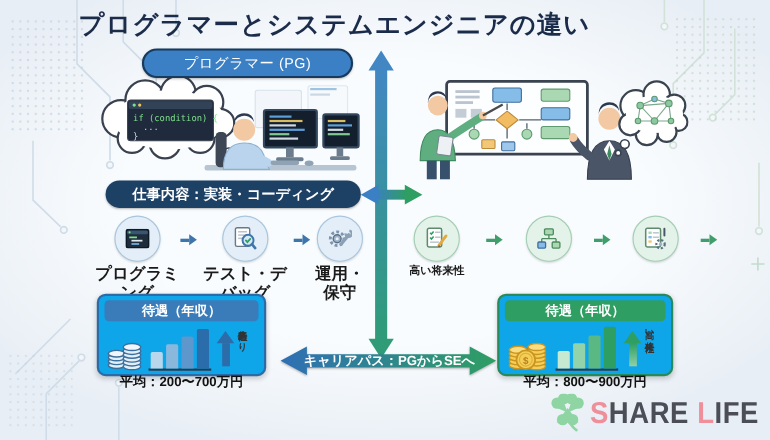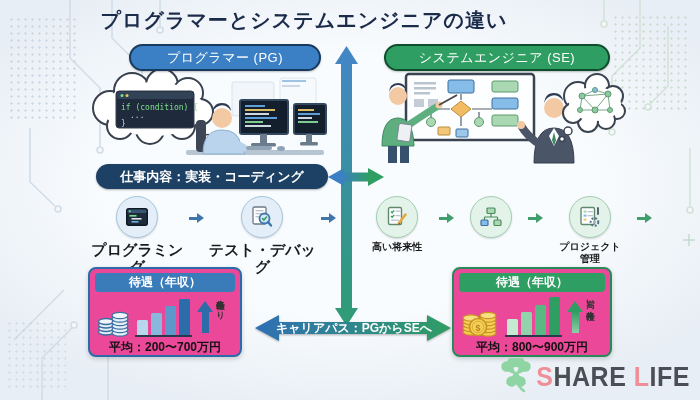--- a/index.html
+++ b/index.html
@@ -15,21 +15,21 @@
   .dots{position:absolute;z-index:0;opacity:.75;
     background-image:radial-gradient(circle,#c5d3e0 1.2px,transparent 1.4px);
     background-size:7px 7px;}
   #dots-tl{left:8px;top:16px;width:72px;height:106px;}
   #dots-tr{left:612px;top:14px;width:78px;height:98px;
     background-image:radial-gradient(circle,#c7dacd 1.2px,transparent 1.4px);}
   #dots-bl{left:6px;top:320px;width:60px;height:70px;opacity:.55;}
 
   
   #title{position:absolute;left:0;top:7px;width:608px;text-align:center;
-    font-size:20px;font-weight:bold;color:#1b2b4a;letter-spacing:1px;z-index:3;}
+    font-size:23px;font-weight:bold;color:#1b2b4a;letter-spacing:1px;z-index:3;}
 
   
   .role-pill{position:absolute;top:44px;height:23px;border-radius:14px;
     display:flex;align-items:center;justify-content:center;
     color:#fff;font-size:13px;font-weight:normal;letter-spacing:.5px;z-index:3;
     box-shadow:0 1px 2px rgba(0,0,0,.25);}
   #pill-pg{left:129px;width:188px;background:#3b7fc4;border:2px solid #173a5e;}
   #pill-se{left:384px;width:222px;background:#2f9e63;border:2px solid #0f4e2d;}
 
   
@@ -62,21 +62,21 @@
   .step-label{margin-top:3px;font-size:10px;font-weight:bold;color:#1a1a1a;
     text-align:center;line-height:1.15;white-space:pre-line;}
   #flow-pg .step-label{font-size:15px;}
   .arr{display:flex;align-items:center;margin-top:17px;}
   .arr .sh{width:8px;height:3px;}
   .arr .hd{width:0;height:0;border-top:5px solid transparent;border-bottom:5px solid transparent;}
   .pg-arr .sh{background:#3e76ab;} .pg-arr .hd{border-left:7px solid #3e76ab;}
   .se-arr .sh{background:#3f9e6b;} .se-arr .hd{border-left:7px solid #3f9e6b;}
 
   
-  .salary-box{position:absolute;top:267px;height:90px;background:#ec4899;
+  .salary-box{position:absolute;top:267px;height:75px;background:#0ea5e9;
     border-radius:8px;z-index:3;box-shadow:0 2px 5px rgba(0,0,0,.18);
     box-sizing:border-box;}
   #salary-pg{left:88px;width:154px;border:2px solid #2b6ba8;}
   #salary-se{left:452px;width:160px;border:2px solid #28895a;}
   .salary-header{margin:4px 5px 0 5px;height:19px;border-radius:4px;
     display:flex;align-items:center;justify-content:center;
     color:#fff;font-size:12px;font-weight:bold;}
   #salary-pg .salary-header{background:#3a7cba;}
   #salary-se .salary-header{background:#2f9e63;}
   .salary-content{display:flex;align-items:flex-end;padding:0 6px;height:45px;}
@@ -161,21 +161,20 @@
     </defs>
     <rect x="41" y="16" width="11" height="252" fill="url(#vg)"></rect>
     <polygon points="46.5,2 58,20 35,20" fill="#4287c4"></polygon>
     <polygon points="46.5,282 58,264 35,264" fill="#2f9c77"></polygon>
     <rect x="40" y="128.5" width="30" height="9" fill="url(#hg)"></rect>
     <polygon points="28,133 44,124 44,142" fill="#3b7fc4"></polygon>
     <polygon points="84,133 68,124 68,142" fill="#2f9e63"></polygon>
   </svg>
 
   <div class="role-pill" id="pill-pg">プログラマー (PG)</div>
-  <div class="role-pill" id="pill-se">システムエンジニア (SE)</div>
 
   <svg class="ill" id="ill-left" width="244" height="98" viewBox="0 0 244 98">
     <g>
       <g stroke="#39414f" stroke-width="2" fill="#ffffff">
         <circle cx="26" cy="42" r="17"></circle>
           <circle cx="48" cy="25" r="18"></circle>
         <circle cx="78" cy="19" r="16"></circle>
           <circle cx="104" cy="27" r="15"></circle>
         <circle cx="116" cy="46" r="13"></circle>
           <circle cx="98" cy="60" r="13"></circle>
@@ -330,20 +329,32 @@
             <path d="M11.5 12.5 l1.4 1.6 2.6 -3" stroke="#2f9e63" stroke-width="1.6" fill="none" stroke-linecap="round"></path>
             <line x1="17" y1="16" x2="20" y2="19.5" stroke="#3e76ab" stroke-width="2.4" stroke-linecap="round"></line>
           </svg>
       </div>
       <div class="step-label">テスト・デバッグ</div>
     </div>
     <div class="arr pg-arr">
         <div class="sh"></div>
         <div class="hd"></div>
       </div>
+    <div class="step">
+      <div class="step-circle">
+        <svg width="22" height="22" viewBox="0 0 22 22">
+            <circle cx="8.5" cy="11" r="6.2" fill="none" stroke="#7e94ab" stroke-width="2.6" stroke-dasharray="2.6 2.1"></circle>
+            <circle cx="8.5" cy="11" r="3.6" fill="#9fb3c8" stroke="#5b7187" stroke-width="1.3"></circle>
+            <circle cx="8.5" cy="11" r="1.4" fill="#eef3f7"></circle>
+            <line x1="12" y1="16" x2="19" y2="7.5" stroke="#8aa0b6" stroke-width="3" stroke-linecap="round"></line>
+            <circle cx="19" cy="6.5" r="2.8" fill="none" stroke="#8aa0b6" stroke-width="2.2" stroke-dasharray="9 4.5"></circle>
+          </svg>
+      </div>
+      <div class="step-label">運用・保守</div>
+    </div>
   </div>
 
   <div class="flow-row se" id="flow-se">
     <div class="step">
       <div class="step-circle">
         <svg width="22" height="22" viewBox="0 0 22 22">
             <rect x="2.5" y="1.5" width="13" height="17" rx="1.5" fill="#fff" stroke="#5f8a6e" stroke-width="1.4"></rect>
             <path d="M5 5.5 l1.2 1.3 2 -2.4" stroke="#2f9e63" stroke-width="1.4" fill="none"></path>
             <rect x="9.5" y="4.5" width="5" height="1.3" fill="#b9c4ce"></rect>
             <path d="M5 10 l1.2 1.3 2 -2.4" stroke="#2f9e63" stroke-width="1.4" fill="none"></path>
@@ -380,22 +391,20 @@
             <rect x="4.5" y="4.5" width="3" height="2.2" fill="#a9d8b2"></rect>
             <rect x="8.5" y="5" width="5.5" height="1.3" fill="#b9c4ce"></rect>
             <rect x="4.5" y="8.5" width="3" height="2.2" fill="#85bce8"></rect>
             <rect x="8.5" y="9" width="5.5" height="1.3" fill="#b9c4ce"></rect>
             <rect x="4.5" y="12.5" width="3" height="2.2" fill="#f2c878"></rect>
             <circle cx="15.5" cy="16" r="3.8" fill="none" stroke="#5b7187" stroke-width="2" stroke-dasharray="2 1.6"></circle>
             <circle cx="15.5" cy="16" r="1.5" fill="#9fb3c8"></circle>
             <line x1="19" y1="2" x2="19" y2="8" stroke="#4a5568" stroke-width="1.8" stroke-linecap="round"></line>
           </svg>
       </div>
-      <div class="step-label">プロジェクト
-管理</div>
     </div>
     <div class="arr se-arr">
         <div class="sh"></div>
         <div class="hd"></div>
       </div>
   </div>
 
   <div class="salary-box" id="salary-pg">
     <div class="salary-header">待遇（年収）</div>
     <div class="salary-content">

